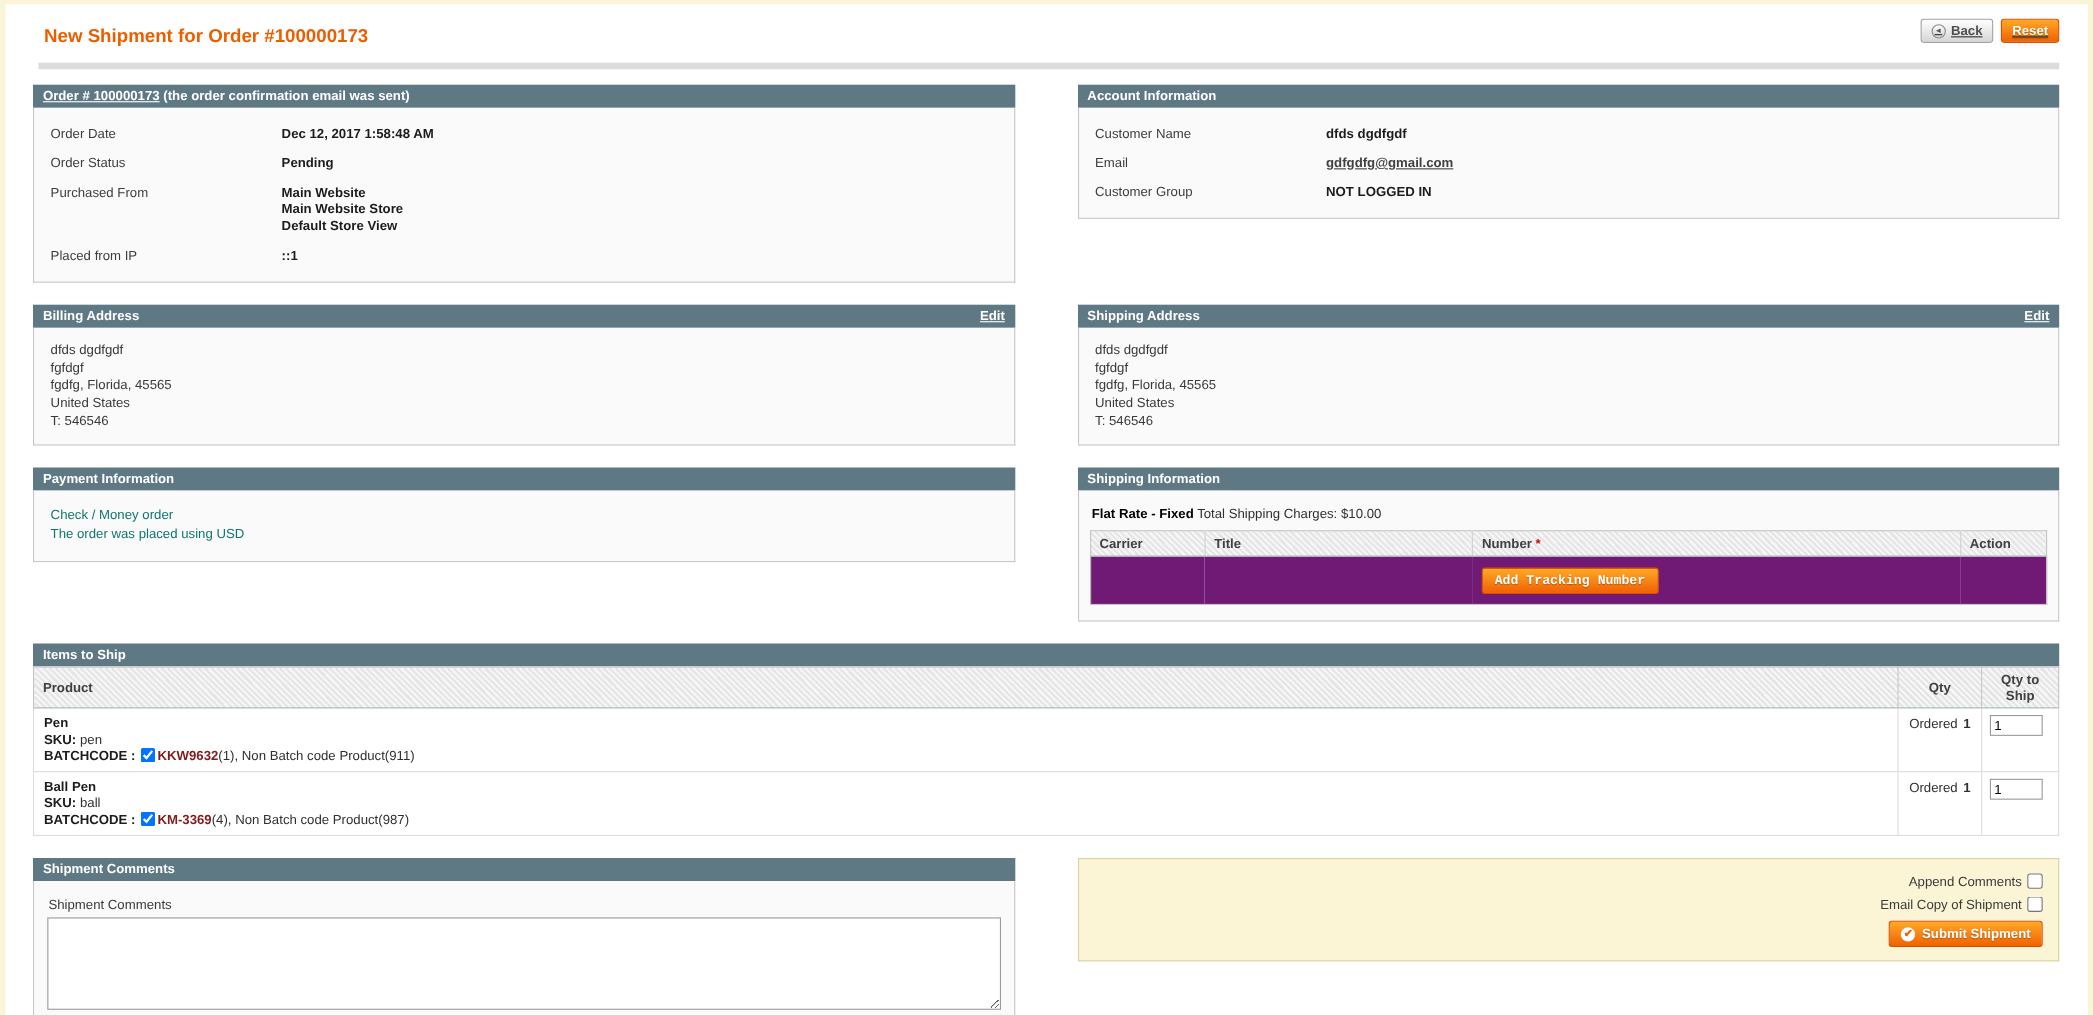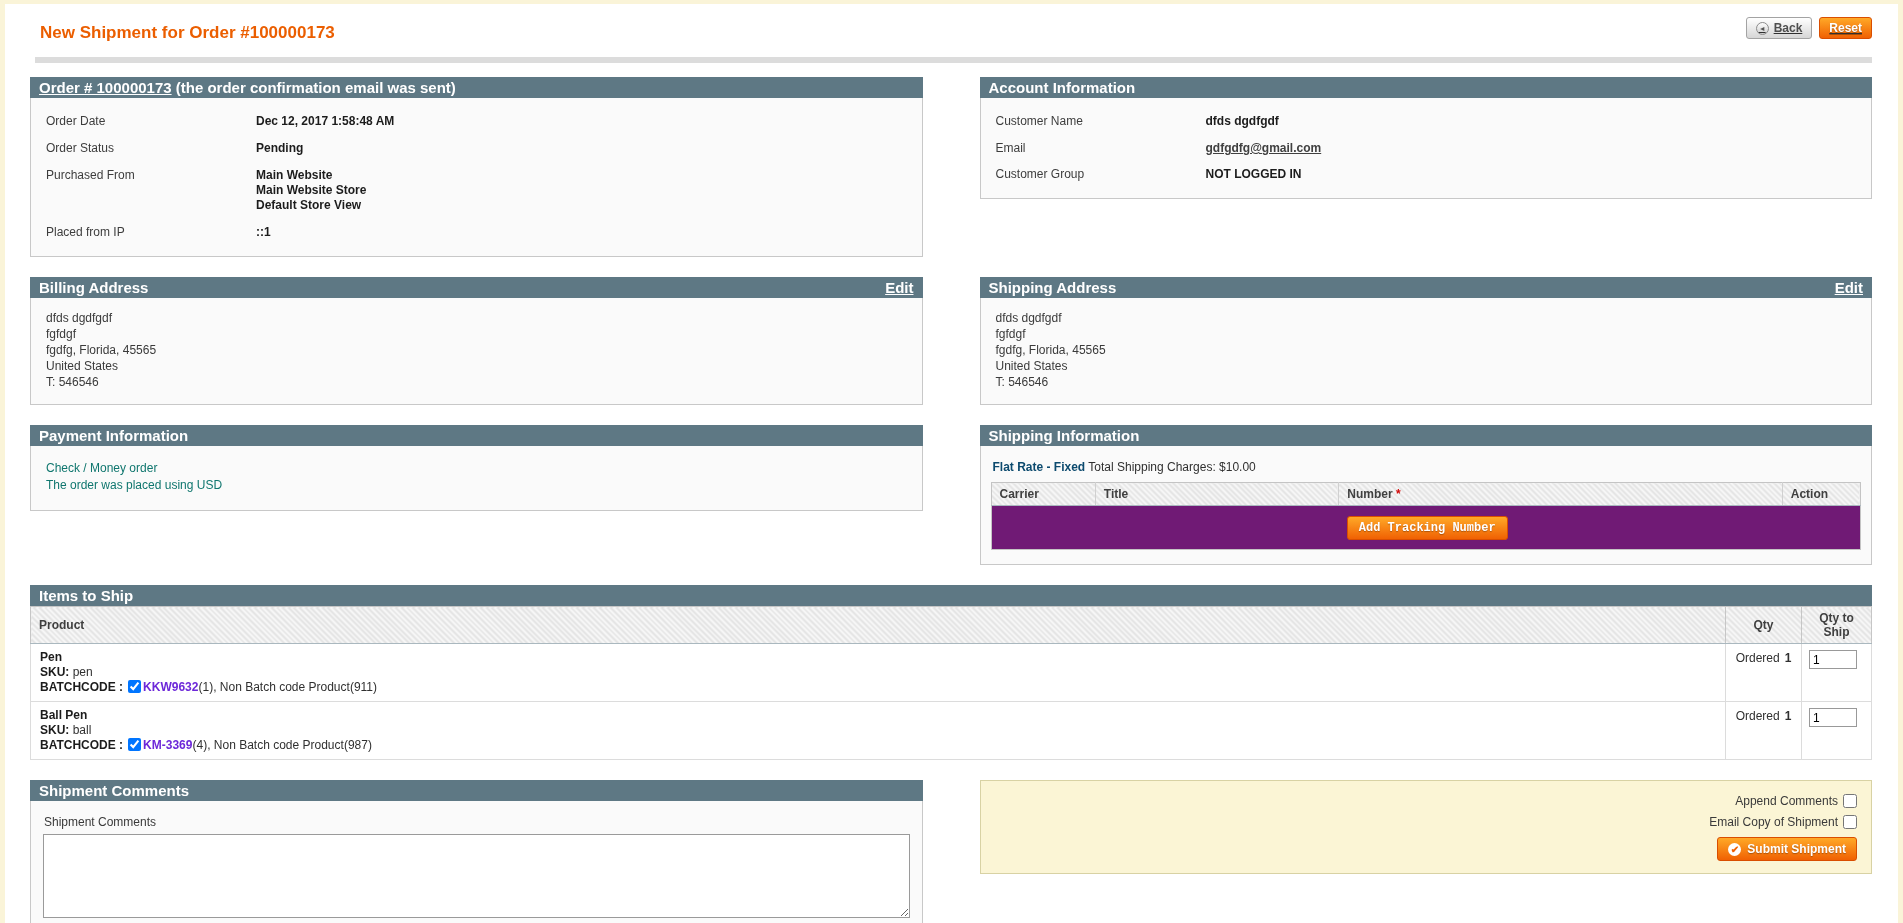--- a/index.html
+++ b/index.html
@@ -24,56 +24,56 @@
   .btn-orange { background:linear-gradient(#ffa927,#f06103); border:1px solid #d94e00; color:#fff; text-shadow:0 1px 1px rgba(0,0,0,.3); }
 
   .divider { height:6px; background:#dcdcdc; margin:8px 26px 14px 30px; }
 
   
   .main { padding:0 26px 0 25px; }
   .row { display:flex; gap:57px; margin-bottom:20px; }
   .col { flex:1; min-width:0; }
 
   
-  .panel-head { background:#5e7884; color:#fff; font-weight:bold; font-size:15px;
+  .panel-head { background:#5e7884; color:#fff; font-weight:bold; font-size:12px;
     padding:4px 9px; line-height:13px; display:flex; justify-content:space-between; align-items:center; }
   .panel-head a { color:#fff; }
   .head-link { text-decoration:underline; cursor:pointer; }
   .panel-body { background:#fafafa; border:1px solid #c8c8c8; border-top:none; }
 
   .form { padding:10px 10px 10px 15px; }
   .frow { display:flex; padding:6px 0; }
   .flabel { width:210px; flex-shrink:0; color:#3d3d3d; }
   .fvalue { font-weight:bold; color:#1c1c1c; line-height:15px; }
   .email-link { color:#404040; font-weight:bold; text-decoration:underline; cursor:pointer; }
 
   .addr { padding:12px 10px 14px 15px; line-height:16px; color:#3a3a3a; }
 
   .pay { padding:14px 10px 16px 15px; line-height:17px; color:#0f766e; }
 
   
   .shipinfo { padding:12px 10px 14px 10px; }
   .rate-line { margin:2px 0 8px 2px; }
-  .rate-line b { color:#0c4a6e; }
+  .rate-line b { color:#000000; }
   .track-table { width:100%; border-collapse:collapse; border:1px solid #c4c4c4; }
   .striped-th { background:repeating-linear-gradient(45deg,#f7f7f7 0 2px,#e4e4e4 2px 4px);
     font-weight:bold; color:#404040; text-align:left; padding:4px 8px; border-bottom:1px solid #aab8bf; }
   .track-table .striped-th { border-right:1px solid #d0d0d0; }
   .track-table .striped-th:last-child { border-right:none; }
   .req { color:#d40707; font-weight:bold; }
   .track-row td { background:#701a75; height:44px; padding:4px 8px; vertical-align:middle;font-family:Liberation Mono, monospace; }
   .btn-add { padding:4px 11px; }
 
   
   .items-table { width:100%; border-collapse:collapse; border:1px solid #c6c6c6; background:#fff; }
   .items-table td { border:1px solid #dcdcdc; vertical-align:top; }
   .prod-cell { padding:6px 9px; line-height:15px; }
   .prod-name { font-weight:bold; color:#1c1c1c; }
   .blbl { font-weight:bold; color:#1c1c1c; }
-  .bcode { font-weight:bold; color:#6d28d9; }
+  .bcode { font-weight:bold; color:#7f1d1d; }
   .batch-check { margin:0 2px 0 5px; vertical-align:-2px; }
   .qty-cell { text-align:center; padding:7px 6px; white-space:nowrap; width:76px; }
   .qty-cell b { margin-left:5px; }
   .ship-cell { padding:6px 7px; width:70px; }
   .qty-input { width:48px; height:19px; border:1px solid #999; padding:1px 3px; font-size:12px; font-family:inherit; }
   .th-center { text-align:center; }
   .items-table .striped-th { border:1px solid #c6c6c6; border-bottom:1px solid #aab8bf; }
 
   
   .comments-body { padding:12px 12px 18px 12px; }

